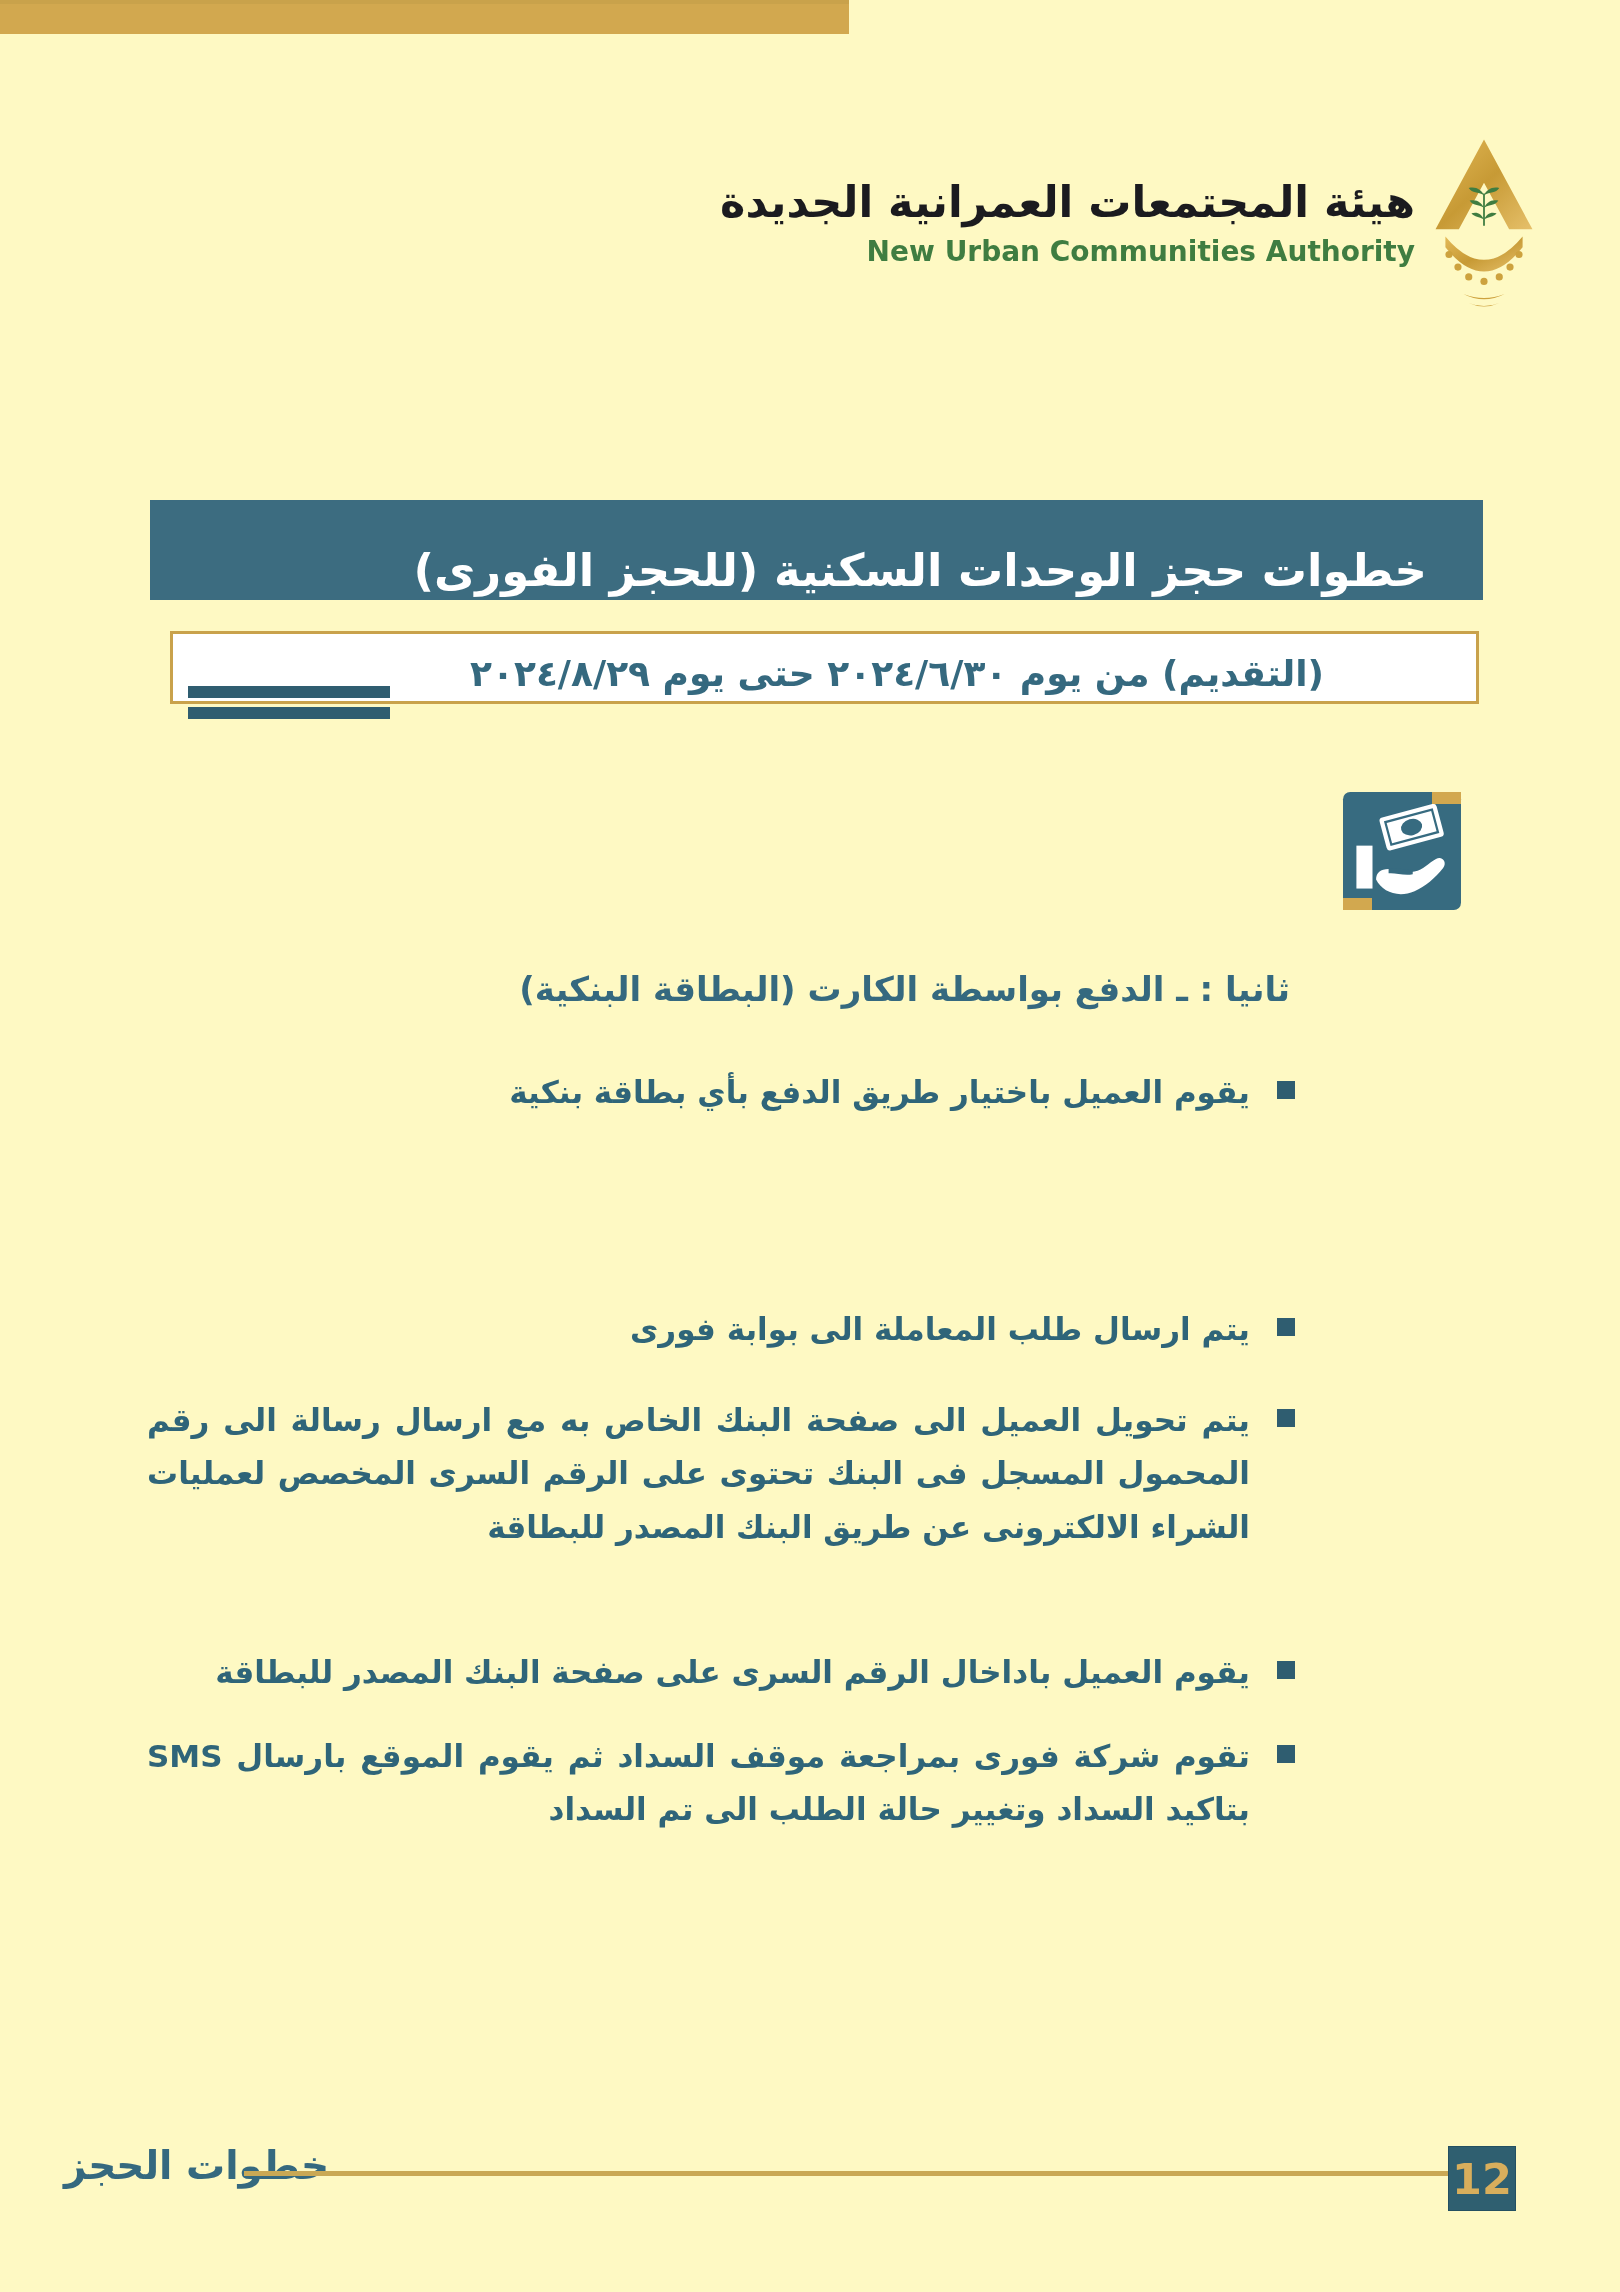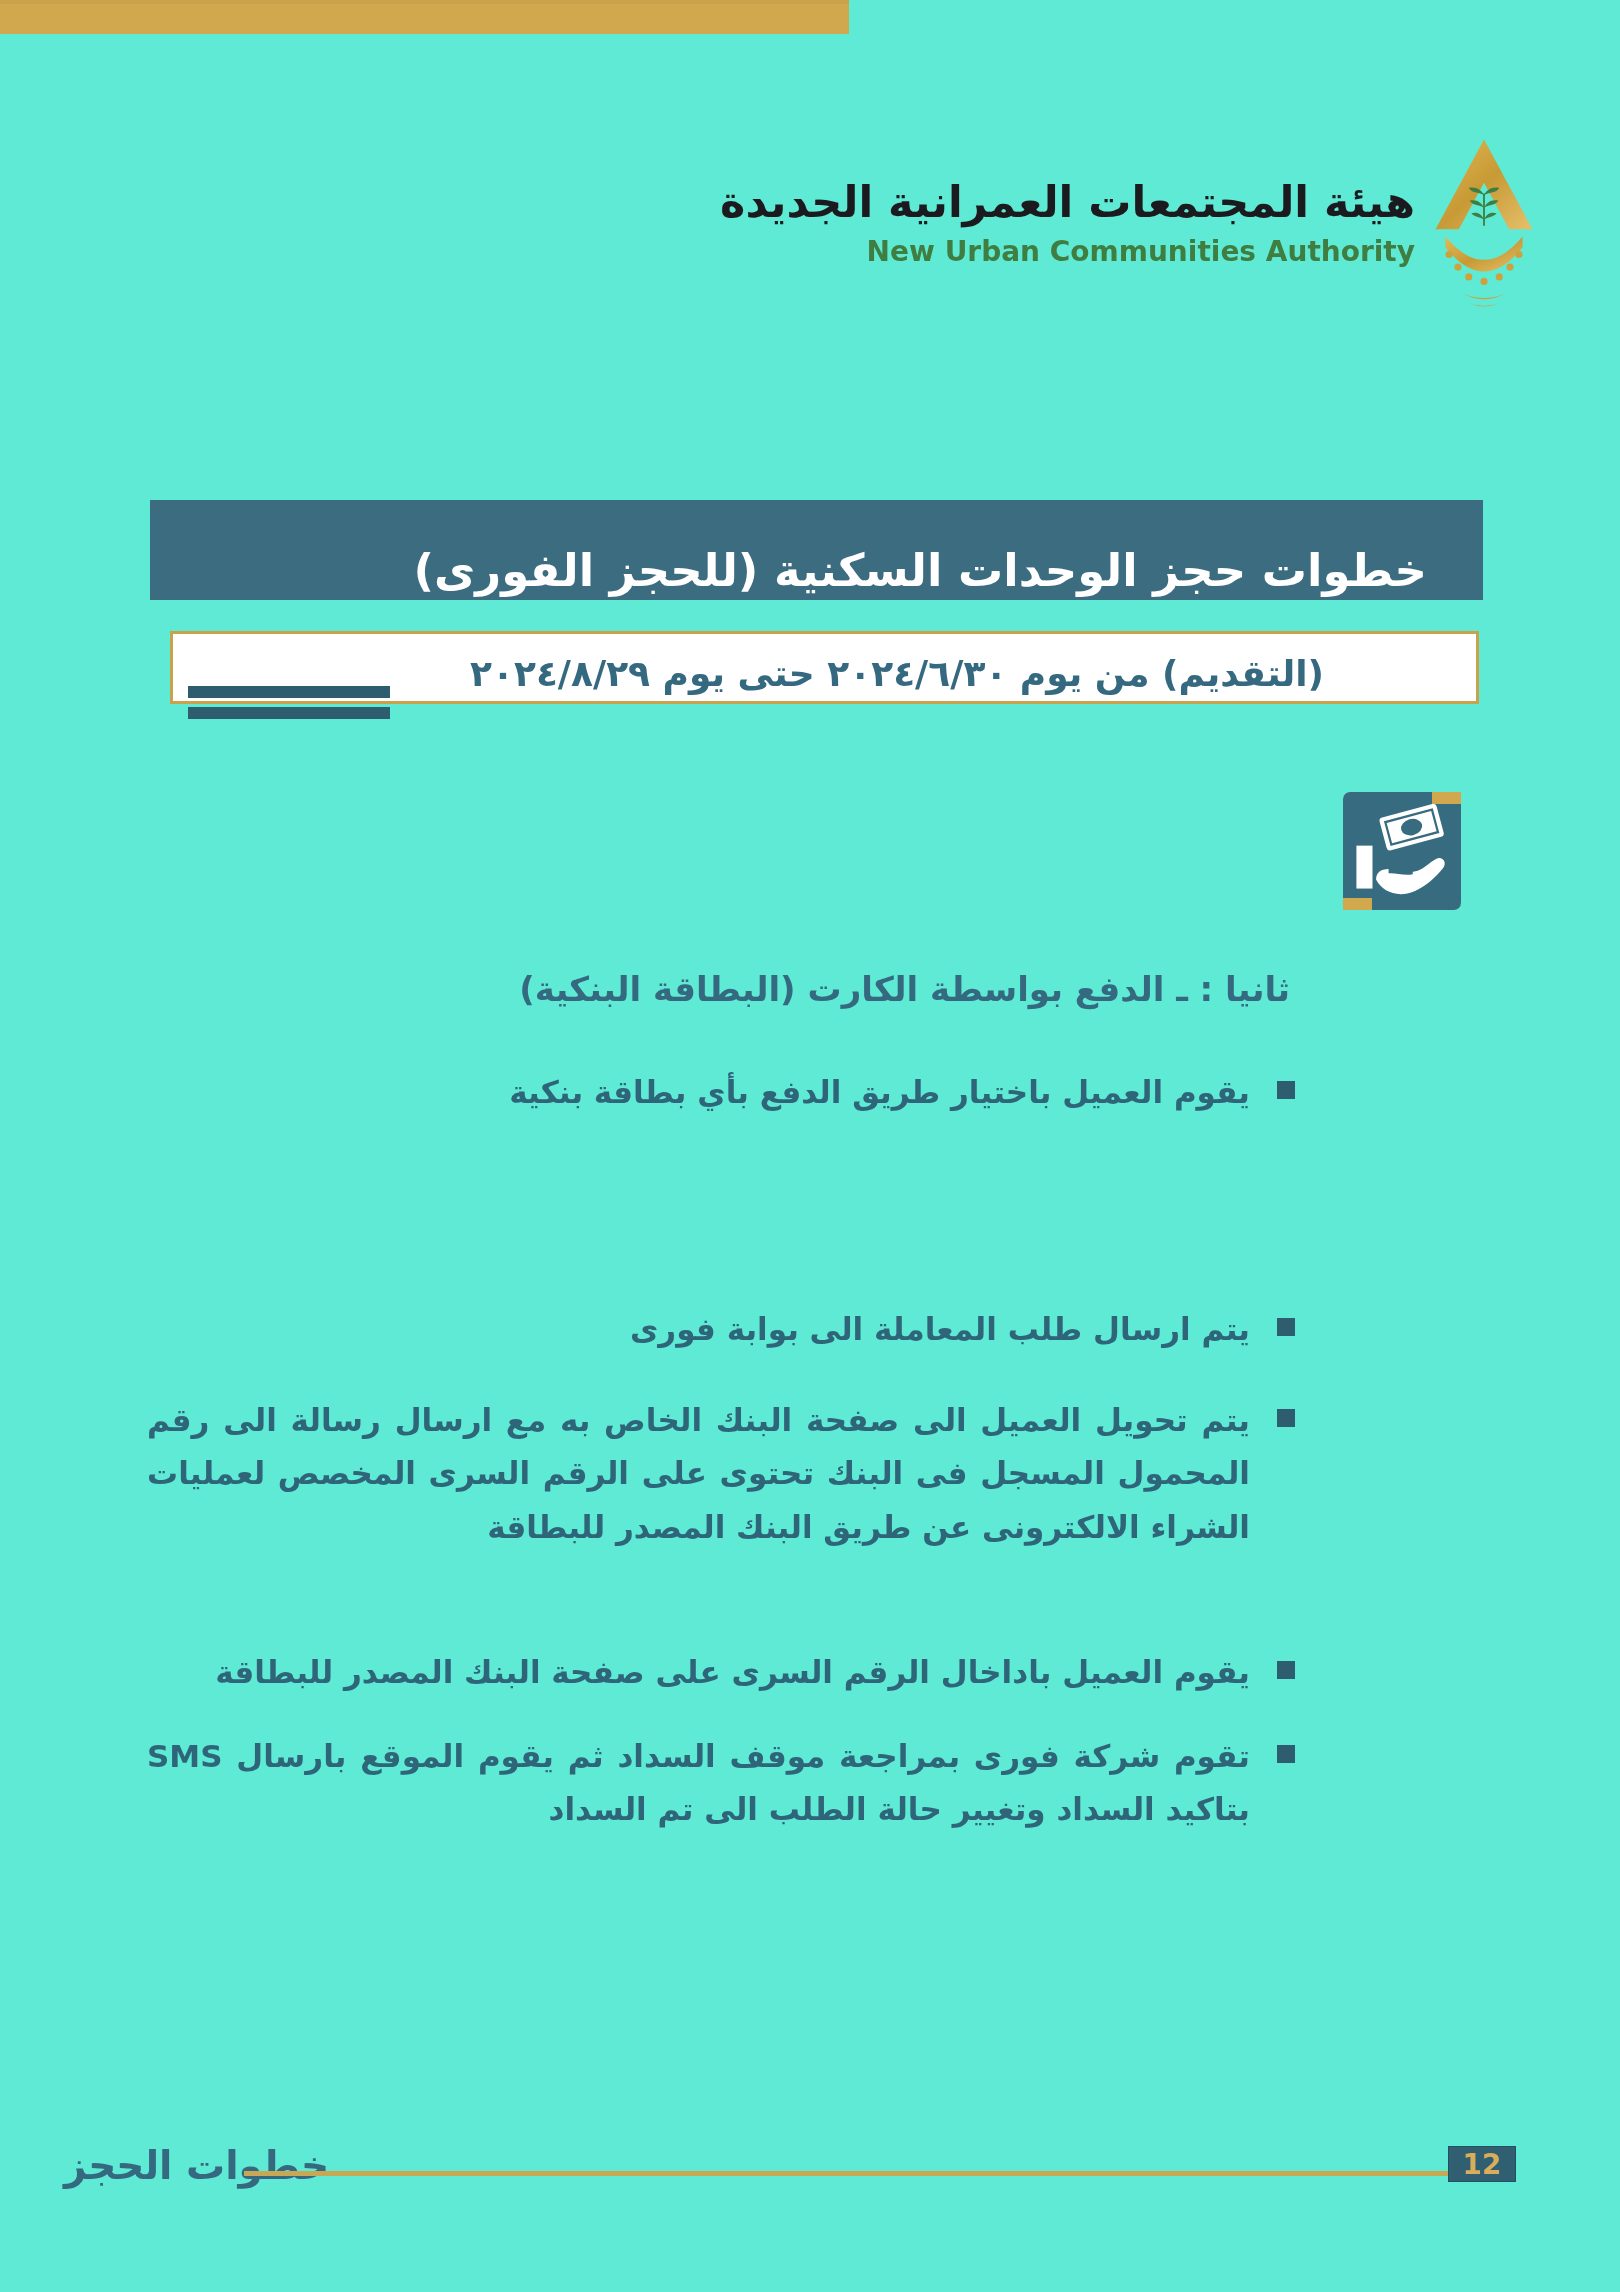--- a/index.html
+++ b/index.html
@@ -1,17 +1,17 @@
 <!DOCTYPE html>
 <html lang="ar" style="font-size:14.3px"><head>
 <meta charset="utf-8">
 <style>
   html,body{margin:0;padding:0;background:#e8e8e8;}
   .page{
-    position:relative;width:1620px;height:2293px;background:#5eead4;
+    position:relative;width:1620px;height:2293px;background:#fef9c3;
     font-family:"DejaVu Sans",sans-serif;overflow:hidden;margin:0 auto;
   }
   
   .gold-bar{position:absolute;left:0;top:219;width:849px;height:34px;background:#d2a84f;}
   .gold-thin{position:absolute;left:0;top:284;width:849px;height:3.6px;background:#c9a24b;}
   .org-ar{position:absolute;right:205px;top:177px;font-size:43px;font-weight:bold;color:#1b1b1f;direction:rtl;white-space:nowrap;}
   .org-en{position:absolute;right:205px;top:235px;font-size:28px;font-weight:bold;color:#3f7d41;white-space:nowrap;}
   .logo{position:absolute;left:1431px;top:136px;width:106px;height:184px;}
   
   .banner{
@@ -36,23 +36,23 @@
   .subtitle{position:absolute;right:330px;top:969px;font-size:34px;font-weight:bold;color:#35697f;direction:rtl;white-space:nowrap;}
   
   .bullet{position:absolute;left:147px;width:1148px;direction:rtl;display:flex;gap:27px;align-items:flex-start;}
   .sq{flex:0 0 auto;width:18px;height:18px;background:#2f5d70;margin-top:15px;}
   .btxt{flex:1;font-size:31px;font-weight:bold;color:#2f6579;line-height:1.72;text-align:justify;}
   .b1{top:1066px;} .b2{top:1161px;} .b3{top:1303px;} .b4{top:1394px;} .b5{top:1646px;} .b6{top:1730px;}
   
   .footer-label{position:absolute;left:64px;top:2135px;font-size:39px;font-weight:bold;color:#35697f;direction:rtl;white-space:nowrap;margin-top:8px;}
   .footer-line{position:absolute;left:244px;top:2171px;width:1205px;height:5.4px;background:#c9a855;}
   .page-badge{
-    position:absolute;left:1448px;top:2146px;width:68px;height:36px;background:#2f5f70;border:1.8px solid #245061;
+    position:absolute;left:1448px;top:2146px;width:68px;height:65px;background:#2f5f70;border:1.8px solid #245061;
     box-sizing:border-box;display:flex;align-items:center;justify-content:center;
-    font-size:28px;font-weight:bold;color:#d8ae5c;
+    font-size:43px;font-weight:bold;color:#d8ae5c;
   }
 </style>
 </head>
 <body>
 
 <div class="page">
 
   <div class="gold-bar"></div>
   <div class="gold-thin"></div>
   <div class="org-ar">هيئة المجتمعات العمرانية الجديدة</div>

